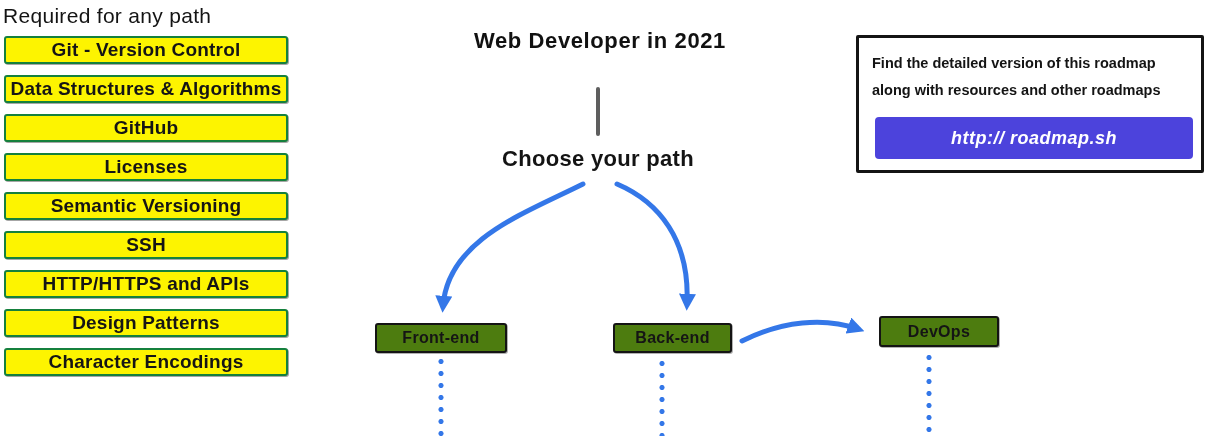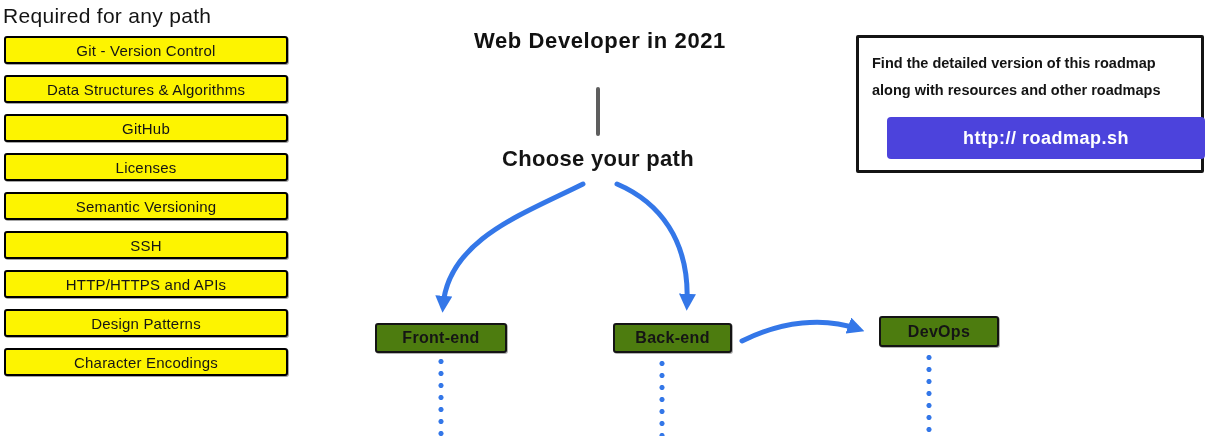--- a/index.html
+++ b/index.html
@@ -17,24 +17,24 @@
   
   .left-heading {
     position: absolute; left: 3px; top: 4px;
     font-size: 21px; font-weight: 400; letter-spacing: .3px;
     color: #141414; white-space: nowrap;
   }
   .topics { position: absolute; left: 4px; top: 36px; width: 284px; }
   .topic {
     width: 284px; height: 28px; margin-bottom: 11px;
     background: #fdf400;
-    border: 2px solid #000000;
+    border: 2px solid #15803d;
     border-radius: 3px;
     display: flex; align-items: center; justify-content: center;
-    font-size: 15px; font-weight: 400; letter-spacing: .2px;
+    font-size: 19px; font-weight: 700; letter-spacing: .2px;
     box-shadow: 1px 1px 0 rgba(0,0,0,0.35);
     cursor: pointer;
   }
 
   
   .title {
     position: absolute; left: 400px; top: 28px; width: 400px;
     text-align: center;
     font-size: 22px; font-weight: 800; letter-spacing: .6px;
     color: #111;
@@ -87,27 +87,28 @@
     border-radius: 2px;
   }
   .ib-line {
     position: absolute; left: 13px;
     font-size: 14.5px; font-weight: 700; letter-spacing: 0;
     color: #141414; white-space: nowrap;
   }
   .ib-line.l1 { top: 17px; }
   .ib-line.l2 { top: 44px; }
   .linkbtn {
-    position: absolute; left: 28px; top: 79px;
+    position: absolute; left: 16px; top: 79px;
     width: 318px; height: 42px;
     background: #4c43dc;
     border-radius: 4px;
     display: flex; align-items: center; justify-content: center;
     color: #ffffff; font-size: 18px; font-weight: 700; letter-spacing: .5px;
     cursor: pointer;
+    font-style: italic;
   }
 </style>
 </head>
 <body>
 
 <div class="canvas">
 
   <div class="left-heading">Required for any path</div>
 
   <div class="topics">

